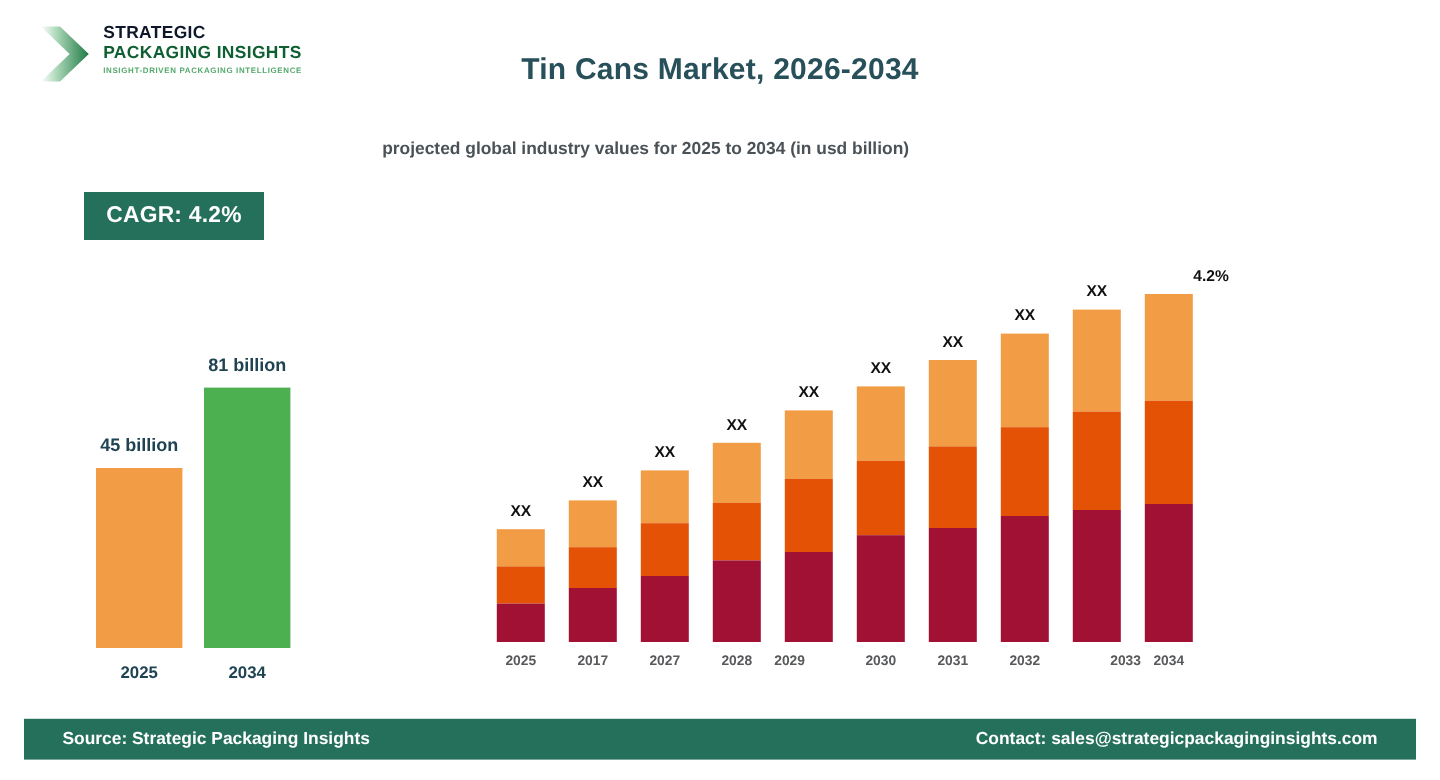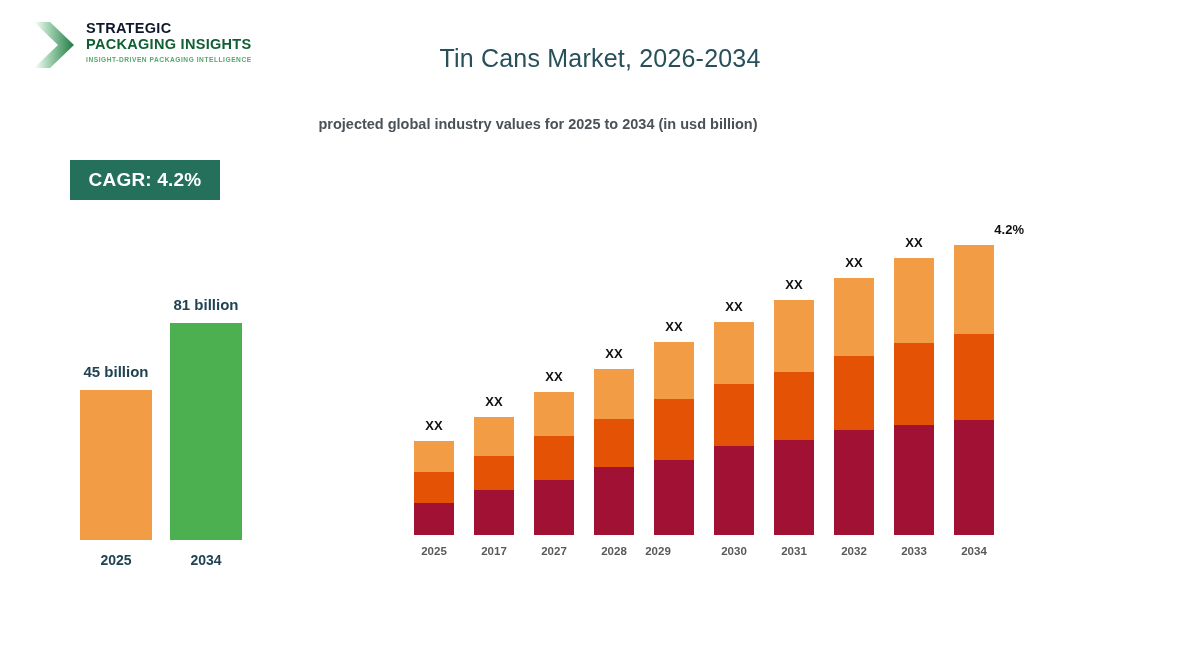--- a/index.html
+++ b/index.html
@@ -59,21 +59,21 @@
   }
 
   
   .chart-title {
     position: absolute;
     left: 0;
     top: 44px;
     width: 1200px;
     text-align: center;
     font-size: 25px;
-    font-weight: normal;
+    font-weight: bold;
     color: #27505A;
     letter-spacing: 0.2px;
   }
   .chart-subtitle {
     position: absolute;
     left: 0;
     top: 116px;
     width: 1076px;
     text-align: center;
     font-size: 14.5px;
@@ -304,24 +304,28 @@
         <div class="seg" style="height: 105px; background: rgb(160, 17, 52);"></div>
         <div class="stack-label" style="bottom: 265px;">XX</div>
       </div>
       <div class="stack-year" style="left: 404px;">2032</div>
       <div class="stack-col" style="left: 494px;">
         <div class="seg" style="height: 85px; background: rgb(242, 157, 69);"></div>
         <div class="seg" style="height: 82px; background: rgb(227, 82, 5);"></div>
         <div class="seg" style="height: 110px; background: rgb(160, 17, 52);"></div>
         <div class="stack-label" style="bottom: 285px;">XX</div>
       </div>
-      <div class="stack-year" style="left: 464px;">2033</div>
+      <div class="stack-year" style="left: 464px; padding-left: 24px;">2033</div>
       <div class="stack-col" style="left: 554px;">
         <div class="seg" style="height: 89px; background: rgb(242, 157, 69);"></div>
         <div class="seg" style="height: 86px; background: rgb(227, 82, 5);"></div>
         <div class="seg" style="height: 115px; background: rgb(160, 17, 52);"></div>
         <div class="stack-label" style="bottom: 298px; text-align: right;">4.2%</div>
       </div>
       <div class="stack-year" style="left: 524px;">2034</div>
     </div>
 
+  <div class="footer">
+    <div class="footer-left">Source: Strategic Packaging Insights</div>
+    <div class="footer-right">Contact: sales@strategicpackaginginsights.com</div>
+  </div>
 
 </div>
 
 </body></html>

